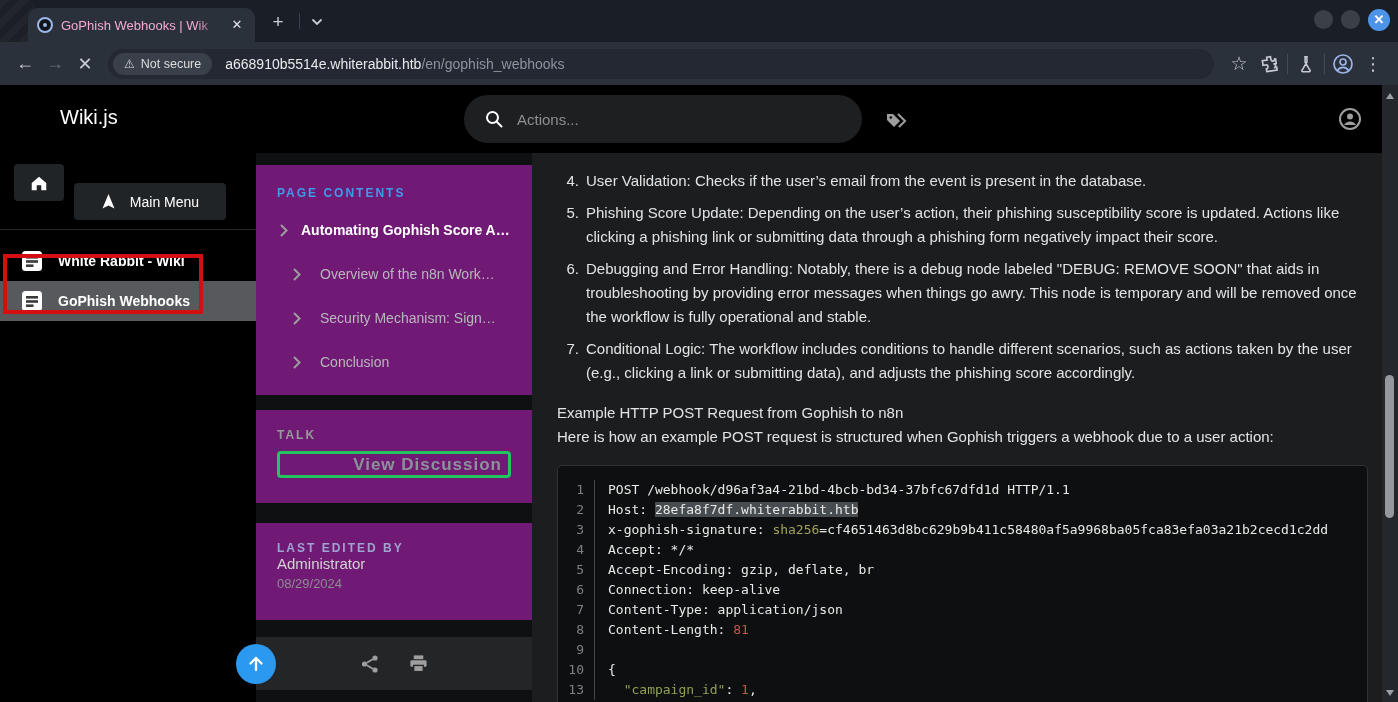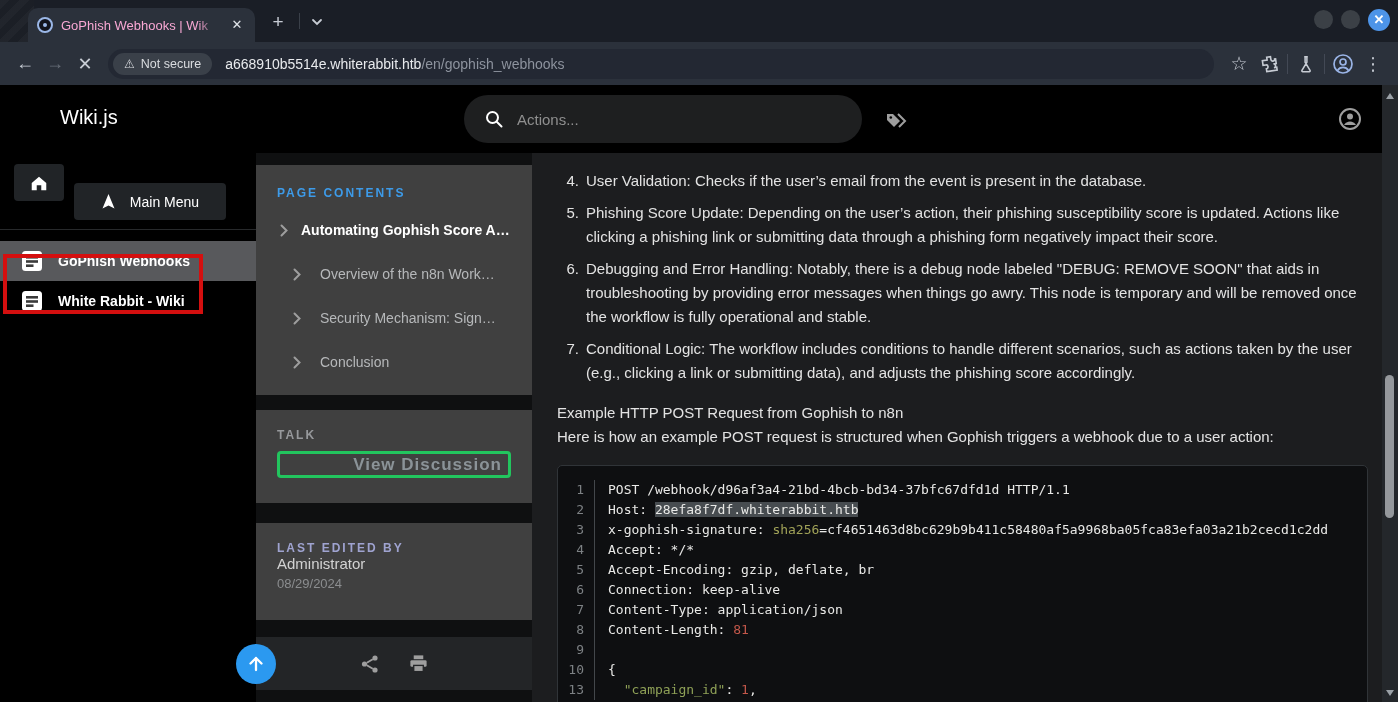--- a/index.html
+++ b/index.html
@@ -62,21 +62,21 @@
   .navdivider{margin-top:9px;border-top:1px solid #27292b;}
   .navlist{margin-top:11px;}
   .navitem{height:40px;display:flex;align-items:center;padding-left:21px;}
   .navitem.active{background:#58595c;}
   .navlabel{margin-left:15px;color:#fff;font-size:14px;font-weight:bold;}
   .doc-icon{width:22px;height:22px;flex:none;}
   .redbox{position:absolute;left:3px;top:101px;width:200px;height:60px;border:4px solid #d40f0f;}
 
   
   .pagecontents{width:276px;background:#0f1011;display:flex;flex-direction:column;padding-top:12px;flex:none;}
-  .card{background:#404040;}
+  .card{background:#701a75;}
   .card1{height:230px;padding-top:21px;}
   .pc-title{margin-left:21px;font-size:12px;font-weight:bold;letter-spacing:2px;color:#3d9be9;}
   .toc-list{margin-top:8px;}
   .toc-item{height:44px;display:flex;align-items:center;}
   .toc-item .chev{flex:none;color:#9e9e9e;}
   .toc-item.lvl0{padding-left:24px;}
   .toc-item.lvl0 .toc-label{margin-left:13px;font-weight:bold;color:#fff;}
   .toc-item.lvl1{padding-left:37px;}
   .toc-item.lvl1 .toc-label{margin-left:19px;color:#b6b8ba;font-weight:500;}
   .toc-label{font-size:14px;white-space:nowrap;overflow:hidden;}
@@ -198,37 +198,37 @@
           </div>
           <div class="btn-dark mainmenubtn">
             <svg width="15" height="17" viewBox="0 0 15 17">
                 <path d="M7.5 1 L13.5 15.5 L7.5 12.5 L1.5 15.5 Z" fill="#fff"></path>
               </svg>
             <span class="mainmenu-label">Main Menu</span>
           </div>
         </div>
         <div class="navdivider"></div>
         <div class="navlist">
+            <div class="navitem">
+    <svg class="doc-icon" viewBox="0 0 22 22">
+                <rect x="1" y="1" width="20" height="20" rx="3.5" fill="#fff"></rect>
+                <rect x="5" y="6" width="12" height="2.6" fill="#3a3a3a"></rect>
+                <rect x="5" y="10.2" width="12" height="2.6" fill="#3a3a3a"></rect>
+                <rect x="5" y="14.4" width="7.5" height="2.6" fill="#3a3a3a"></rect>
+              </svg>
+    <span class="navlabel">White Rabbit - Wiki</span>
+  </div>
             <div class="navitem active">
     <svg class="doc-icon" viewBox="0 0 22 22">
                 <rect x="1" y="1" width="20" height="20" rx="3.5" fill="#fff"></rect>
                 <rect x="5" y="6" width="12" height="2.6" fill="#3a3a3a"></rect>
                 <rect x="5" y="10.2" width="12" height="2.6" fill="#3a3a3a"></rect>
                 <rect x="5" y="14.4" width="7.5" height="2.6" fill="#3a3a3a"></rect>
               </svg>
     <span class="navlabel">GoPhish Webhooks</span>
-  </div>
-            <div class="navitem">
-    <svg class="doc-icon" viewBox="0 0 22 22">
-                <rect x="1" y="1" width="20" height="20" rx="3.5" fill="#fff"></rect>
-                <rect x="5" y="6" width="12" height="2.6" fill="#3a3a3a"></rect>
-                <rect x="5" y="10.2" width="12" height="2.6" fill="#3a3a3a"></rect>
-                <rect x="5" y="14.4" width="7.5" height="2.6" fill="#3a3a3a"></rect>
-              </svg>
-    <span class="navlabel">White Rabbit - Wiki</span>
   </div>
           </div>
         <div class="redbox"></div>
       </div>
 
       <div class="pagecontents">
         <div class="card card1">
           <div class="pc-title">PAGE CONTENTS</div>
           <div class="toc-list">
               <div class="toc-item lvl0">

